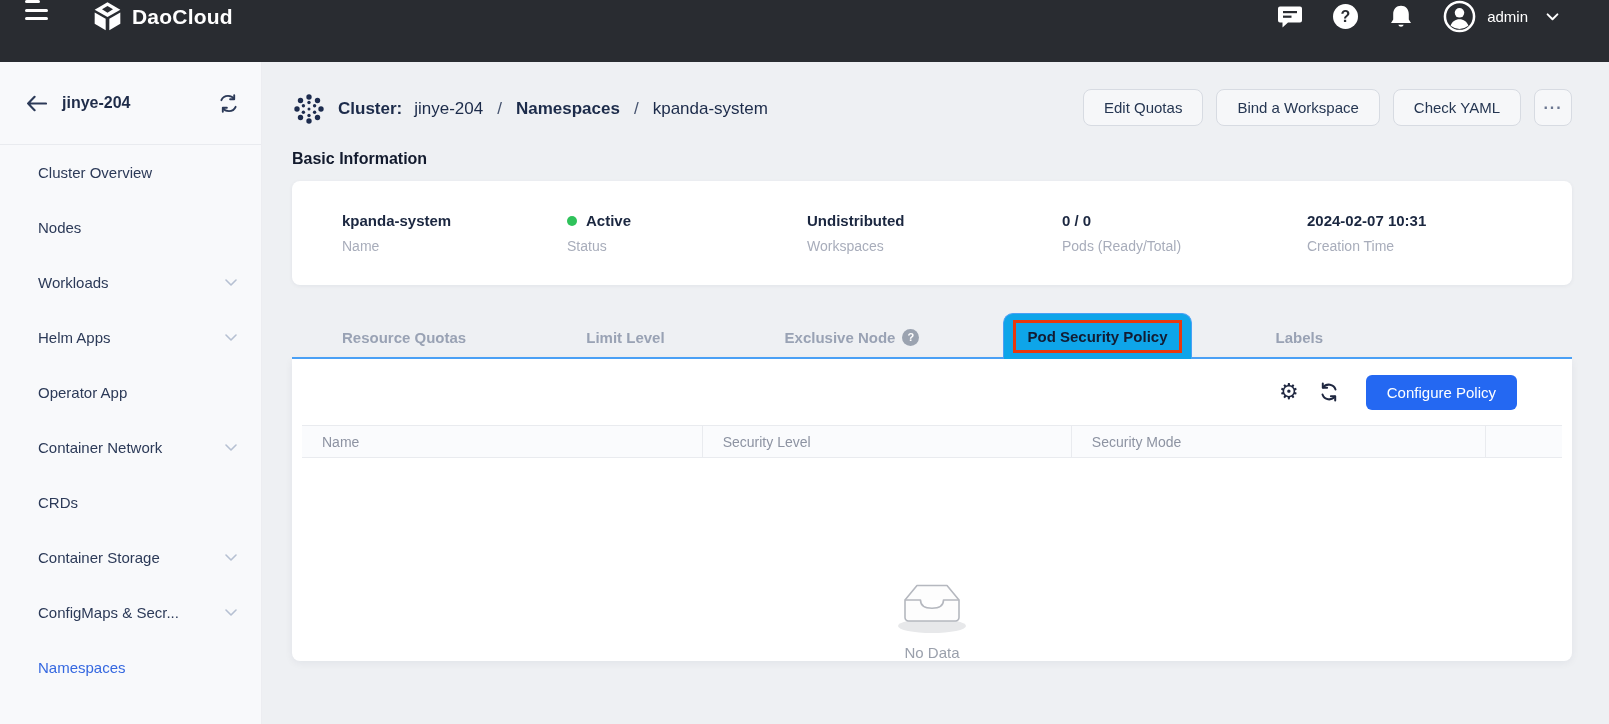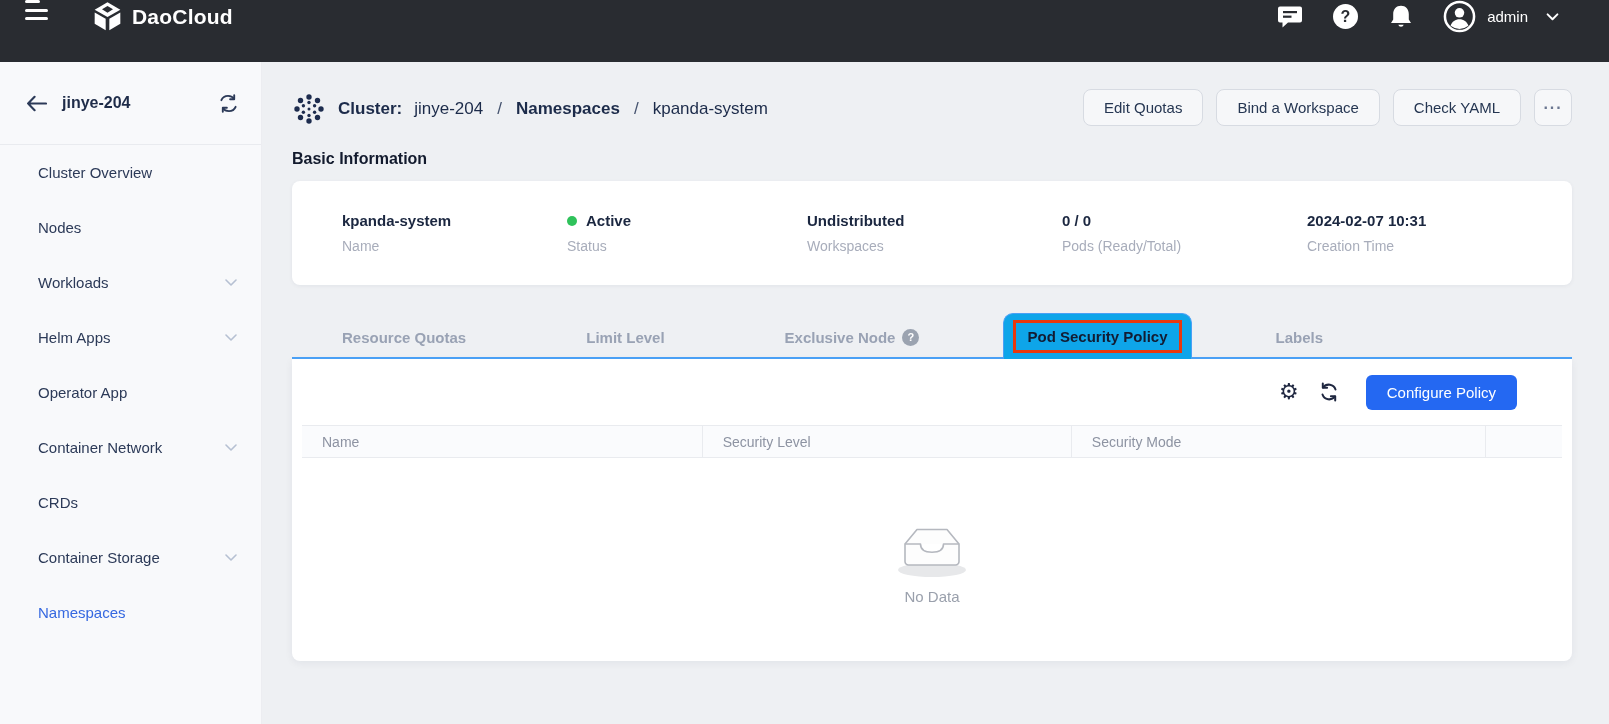--- a/index.html
+++ b/index.html
@@ -64,21 +64,21 @@
   .icon-btn { display:flex; align-items:center; justify-content:center; cursor:pointer; }
   .gear-glyph { font-family:"DejaVu Sans",sans-serif; font-size:22px; color:#1f2740; line-height:1; }
   .panel-toolbar .icon-btn + .icon-btn { margin-left:20px; }
   .btn-primary { margin-left:27px; height:35px; padding:0 21px; background:#2468f2; border:none; border-radius:6px; color:#fff; font-size:15px; display:flex; align-items:center; cursor:pointer; font-family:inherit; }
 
   .table-head { margin:0 10px; height:33px; display:flex; align-items:stretch; background:#fafbfd; border-top:1px solid #e9ebef; border-bottom:1px solid #e9ebef; font-size:14px; color:#8d93a2; }
   .th { display:flex; align-items:center; padding-left:20px; border-right:1px solid #e9ebef; }
   .th:nth-child(1){ width:31.8%; } .th:nth-child(2){ width:29.3%; } .th:nth-child(3){ width:32.9%; }
   .th:nth-child(4){ flex:1; border-right:none; }
 
-  .table-body { height:203px; display:flex; flex-direction:column; align-items:center; justify-content:center; }
+  .table-body { height:203px; display:flex; flex-direction:column; align-items:center; justify-content:flex-end; }
   .no-data-text { margin-top:8px; font-size:15px; color:#9aa0ac; }
 </style>
 </head>
 <body>
 
 <header class="topbar">
   <div class="menu-btn">
       <i></i>
       <i></i>
       <i></i>
@@ -181,20 +181,28 @@
           <svg width="12" height="7" viewBox="0 0 12 7">
             <path d="M1 1l5 5 5-5" stroke="#b6c0d2" stroke-width="1.6" fill="none" stroke-linecap="round" stroke-linejoin="round"></path>
           </svg>
         </span>
       </div>
     <div class="side-item">
         <span>CRDs</span>
       </div>
     <div class="side-item">
         <span>Container Storage</span>
+      <span class="chev-d">
+          <svg width="12" height="7" viewBox="0 0 12 7">
+            <path d="M1 1l5 5 5-5" stroke="#b6c0d2" stroke-width="1.6" fill="none" stroke-linecap="round" stroke-linejoin="round"></path>
+          </svg>
+        </span>
+      </div>
+    <div class="side-item">
+        <span>ConfigMaps &amp; Secr...</span>
       <span class="chev-d">
           <svg width="12" height="7" viewBox="0 0 12 7">
             <path d="M1 1l5 5 5-5" stroke="#b6c0d2" stroke-width="1.6" fill="none" stroke-linecap="round" stroke-linejoin="round"></path>
           </svg>
         </span>
       </div>
     <div class="side-item active">
         <span>Namespaces</span>
       </div>
   </div>

